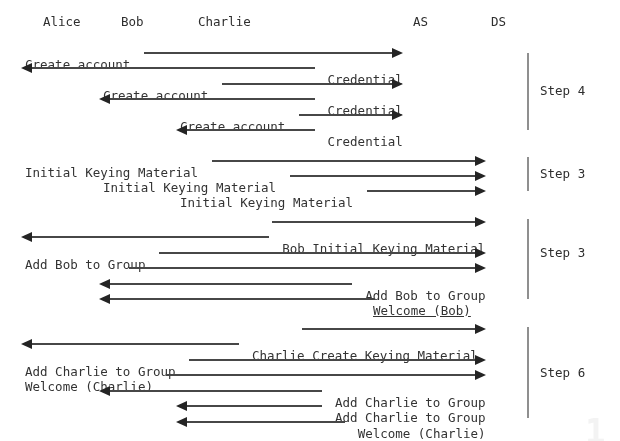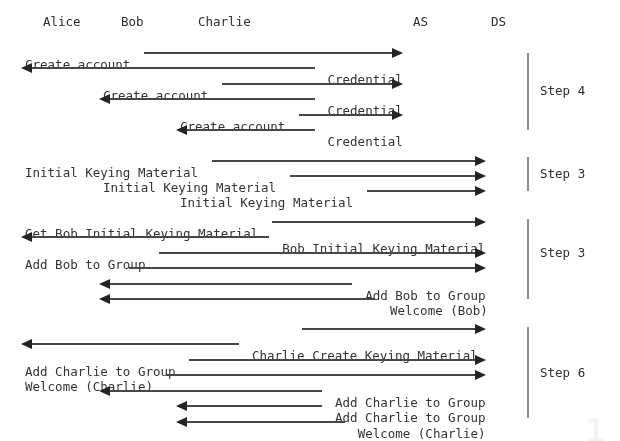--- a/index.html
+++ b/index.html
@@ -86,21 +86,20 @@
         <span class="msg-label" style="left: 103px;">Initial Keying Material</span>
       </div>
       <div class="row" style="top: 183.4px;">
         <div class="arrow-line" style="left: 366.65px; width: 110.35px;"></div>
         <div class="arrow-head-right" style="left: 475px;"></div>
         <span class="msg-label" style="left: 180px;">Initial Keying Material</span>
       </div>
       <div class="row" style="top: 213.8px;">
         <div class="arrow-line" style="left: 272.05px; width: 204.95px;"></div>
         <div class="arrow-head-right" style="left: 475px;"></div>
-        <span class="msg-label" style="left: 25px;">Get Bob Initial Keying Material</span>
       </div>
       <div class="row" style="top: 229.25px;">
         <div class="arrow-line" style="left: 30px; width: 239.15px;"></div>
         <div class="arrow-head-left" style="left: 21px;"></div>
         <span class="msg-label" style="left: 282.15px;">Bob Initial Keying Material</span>
       </div>
       <div class="row" style="top: 244.7px;">
         <div class="arrow-line" style="left: 158.8px; width: 318.2px;"></div>
         <div class="arrow-head-right" style="left: 475px;"></div>
         <span class="msg-label" style="left: 25px;">Add Bob to Group</span>
@@ -110,21 +109,21 @@
         <div class="arrow-head-right" style="left: 475px;"></div>
       </div>
       <div class="row" style="top: 275.6px;">
         <div class="arrow-line" style="left: 108px; width: 244.2px;"></div>
         <div class="arrow-head-left" style="left: 99px;"></div>
         <span class="msg-label" style="left: 365.2px;">Add Bob to Group</span>
       </div>
       <div class="row" style="top: 291.05px;">
         <div class="arrow-line" style="left: 108px; width: 266.85px;"></div>
         <div class="arrow-head-left" style="left: 99px;"></div>
-        <span class="msg-label" style="left: 390px;">Welcome (Bob)</span>
+        <span class="msg-label" style="left: 373px; text-decoration: underline;">Welcome (Bob)</span>
       </div>
       <div class="row" style="top: 320.8px;">
         <div class="arrow-line" style="left: 302.25px; width: 174.75px;"></div>
         <div class="arrow-head-right" style="left: 475px;"></div>
       </div>
       <div class="row" style="top: 336.25px;">
         <div class="arrow-line" style="left: 30px; width: 208.95px;"></div>
         <div class="arrow-head-left" style="left: 21px;"></div>
         <span class="msg-label" style="left: 251.95px;">Charlie Create Keying Material</span>
       </div>

